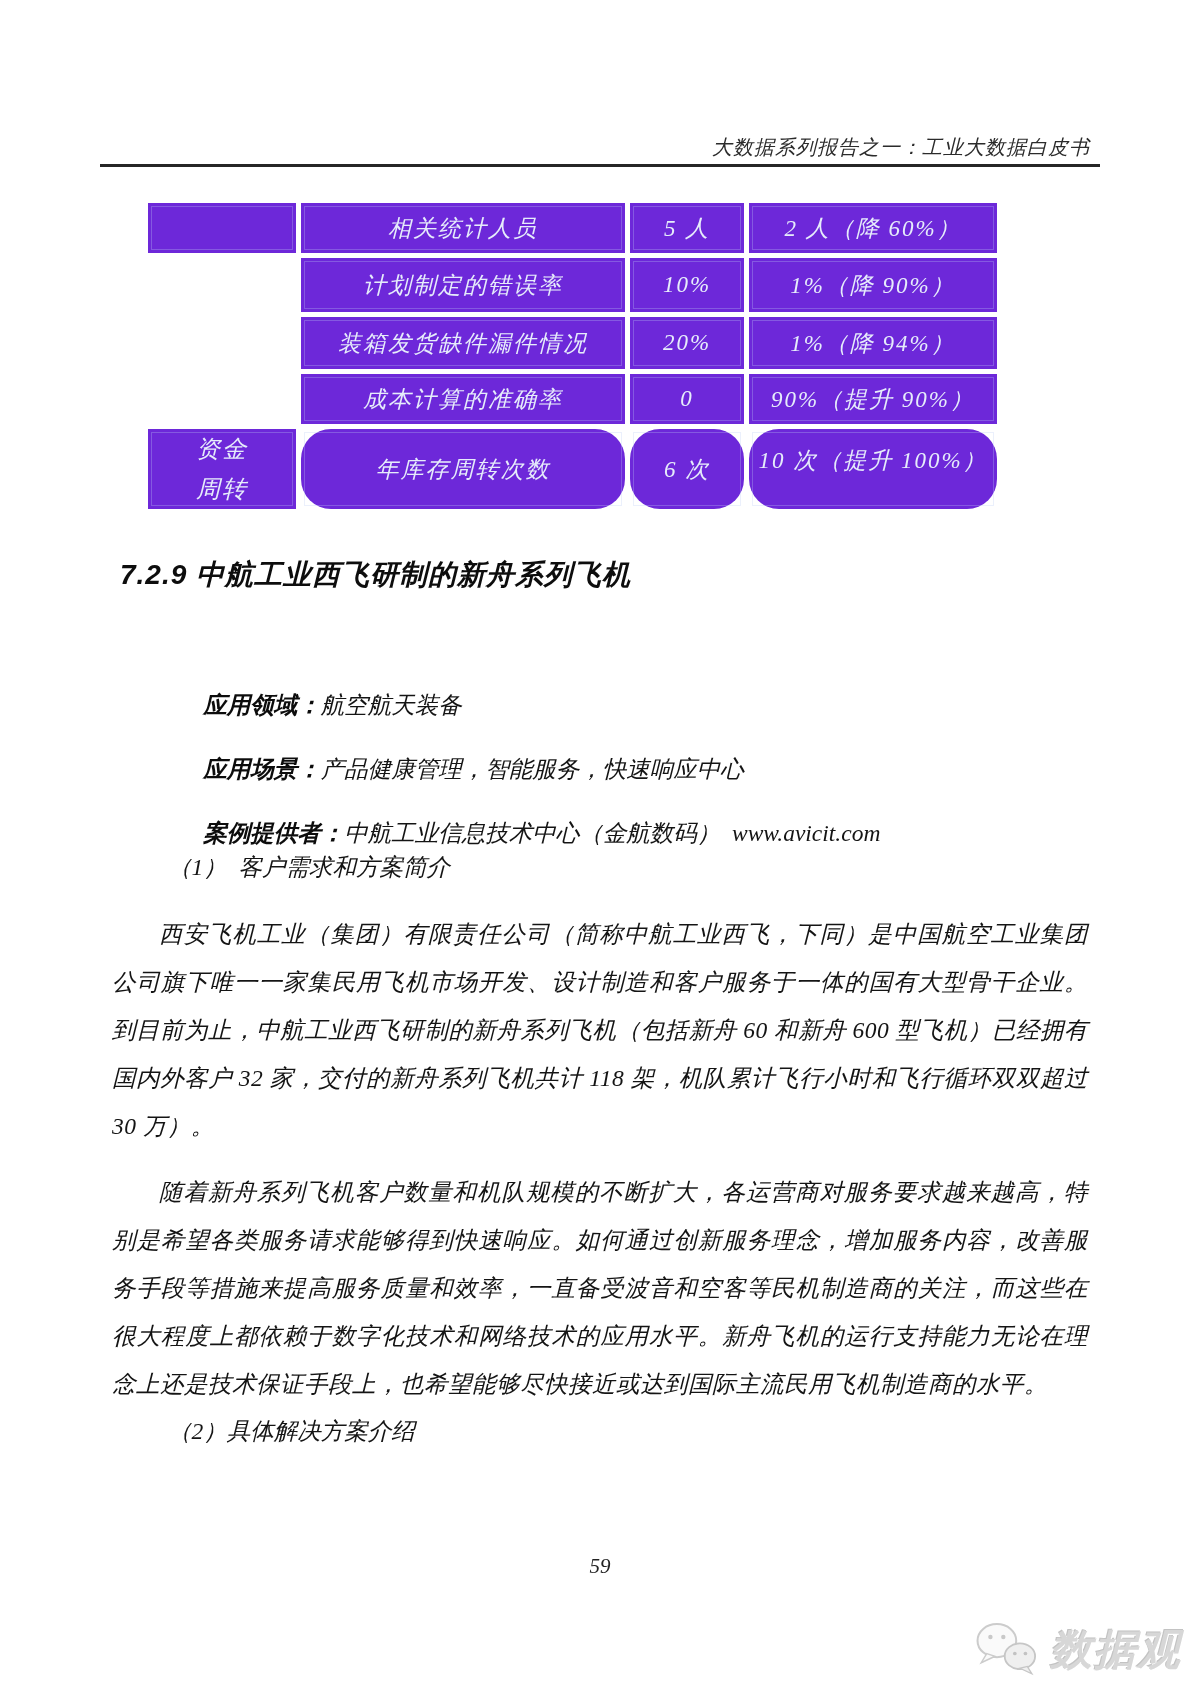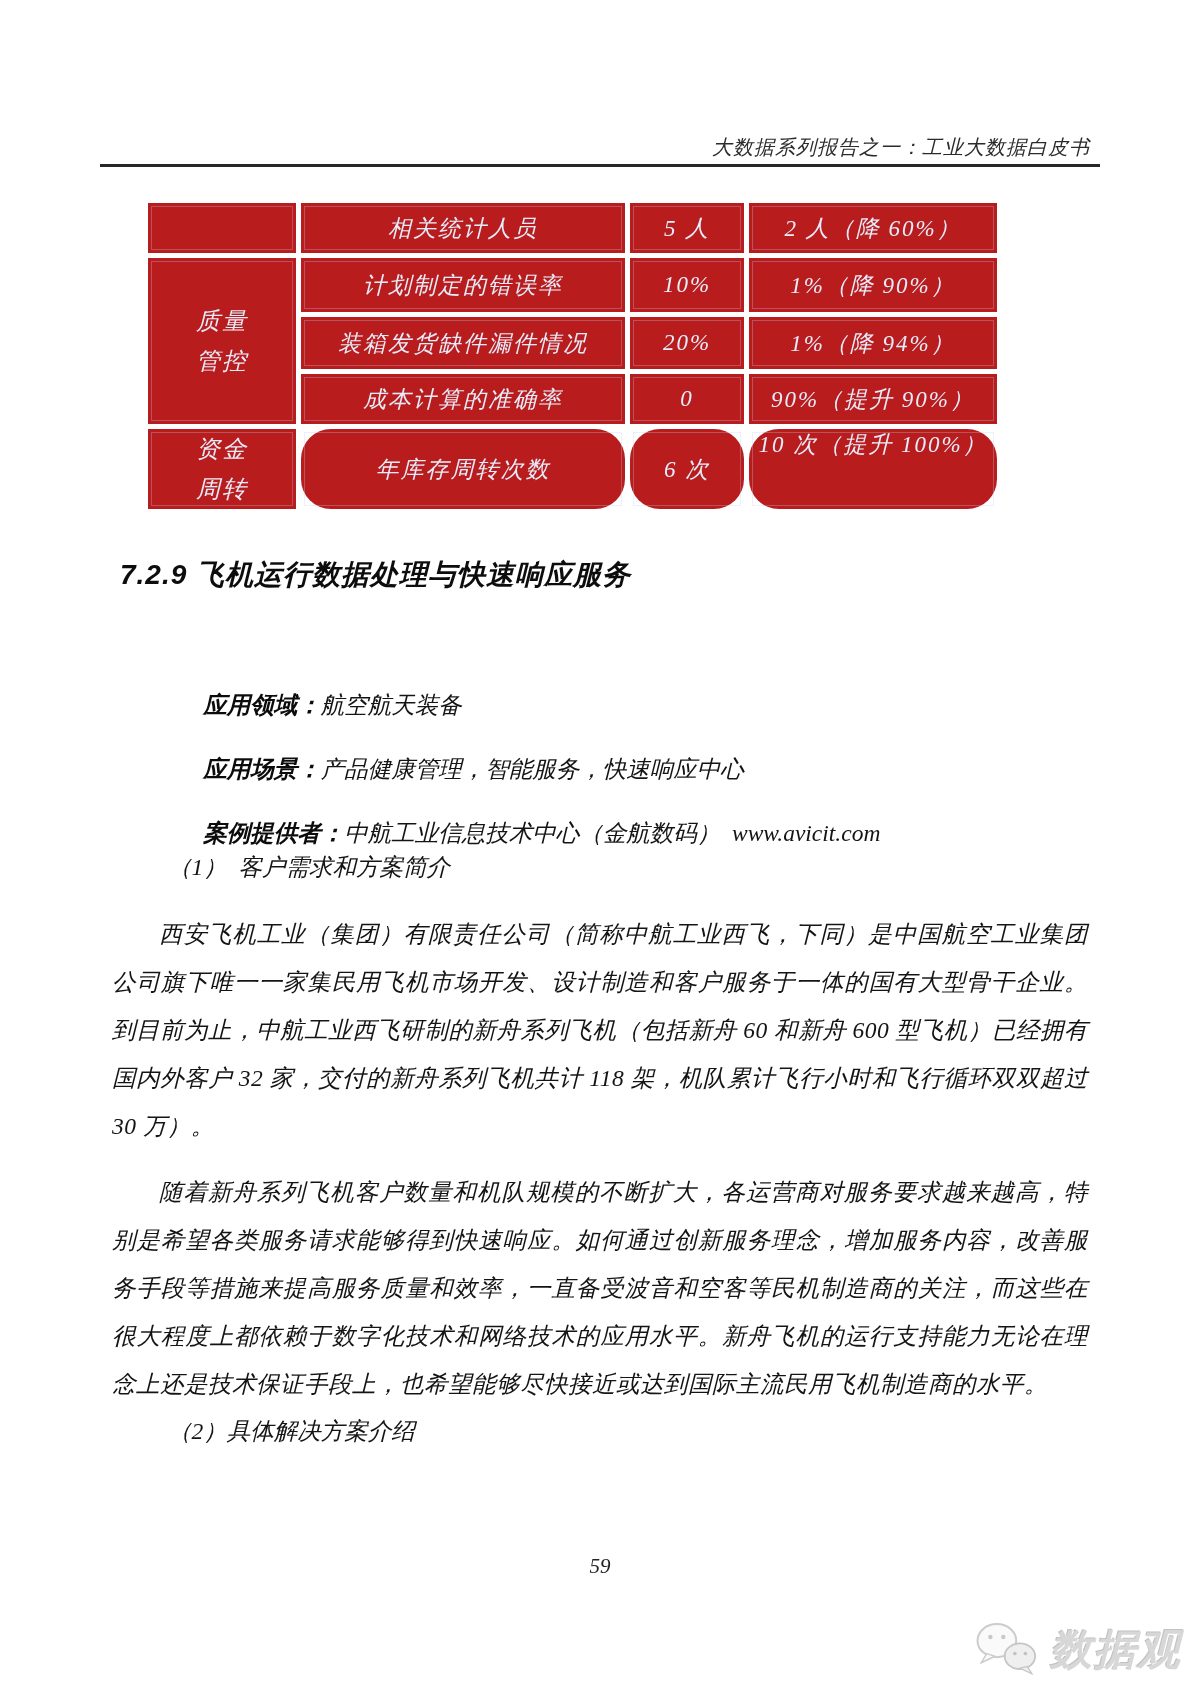--- a/index.html
+++ b/index.html
@@ -26,38 +26,38 @@
   
   .benefits-table{
     position:absolute;left:148px;top:203px;width:849px;
     display:grid;
     grid-template-columns:148px 324px 114px 248px;
     grid-template-rows:50px 54px 52px 50px 80px;
     gap:5px;
   }
   .tcell{
     position:relative;
-    background:#b91c1c;
+    background:#6d28d9;
     color:#e6ecfb;
     display:flex;align-items:center;justify-content:center;
     font-size:23px;letter-spacing:2px;
     text-align:center;
   }
   .tcell::after{
     content:"";position:absolute;inset:3px;
     border:1px solid rgba(190,205,245,0.30);
     pointer-events:none;
   }
   .tcell-group{white-space:pre-line;line-height:40px;font-size:24px;}
   .c-empty{grid-column:1;grid-row:1;}
   .c-quality{grid-column:1;grid-row:2/5;}
   .c-capital{grid-column:1;grid-row:5;}
   .col2{grid-column:2;} .col3{grid-column:3;} .col4{grid-column:4;}
   .r1{grid-row:1;} .r2{grid-row:2;} .r3{grid-row:3;} .r4{grid-row:4;} .r5{grid-row:5;border-radius:30px;}
-  .top-text{align-items:flex-start;box-sizing:border-box;}
+  .top-text{align-items:flex-start;padding-top:16px;box-sizing:border-box;}
 
   
   .section-heading{
     position:absolute;left:120px;top:556px;
     font-family:"Liberation Sans","DejaVu Sans",sans-serif;
     font-weight:bold;font-size:28px;color:#0d0d0d;letter-spacing:1px;
   }
   .doc-body{
     position:absolute;left:112px;top:660px;width:976px;
     font-size:23.5px;color:#141414;
@@ -103,22 +103,20 @@
 </head>
 <body>
 
 <div class="page">
 
   <div class="header-text">大数据系列报告之一：工业大数据白皮书</div>
   <div class="header-rule"></div>
 
   <div class="benefits-table">
     <div class="tcell c-empty"></div>
-    <div class="tcell tcell-group c-quality">质量
-管控</div>
     <div class="tcell tcell-group c-capital">资金
 周转</div>
 
     <div class="tcell col2 r1">相关统计人员</div>
     <div class="tcell col3 r1">5 人</div>
     <div class="tcell col4 r1">2 人（降 60%）</div>
 
     <div class="tcell col2 r2">计划制定的错误率</div>
     <div class="tcell col3 r2">10%</div>
     <div class="tcell col4 r2">1%（降 90%）</div>
@@ -129,21 +127,21 @@
 
     <div class="tcell col2 r4">成本计算的准确率</div>
     <div class="tcell col3 r4">0</div>
     <div class="tcell col4 r4">90%（提升 90%）</div>
 
     <div class="tcell col2 r5">年库存周转次数</div>
     <div class="tcell col3 r5">6 次</div>
     <div class="tcell col4 r5 top-text">10 次（提升 100%）</div>
   </div>
 
-  <div class="section-heading">7.2.9 飞机运行数据处理与快速响应服务</div>
+  <div class="section-heading">7.2.9 中航工业西飞研制的新舟系列飞机</div>
 
   <div class="doc-body">
     <div class="meta-line">
       <span class="meta-label">应用领域：</span><span>航空航天装备</span>
     </div>
     <div class="meta-line">
       <span class="meta-label">应用场景：</span><span>产品健康管理，智能服务，快速响应中心</span>
     </div>
     <div class="meta-line">
       <span class="meta-label">案例提供者：</span><span>中航工业信息技术中心（金航数码）  www.avicit.com</span>

